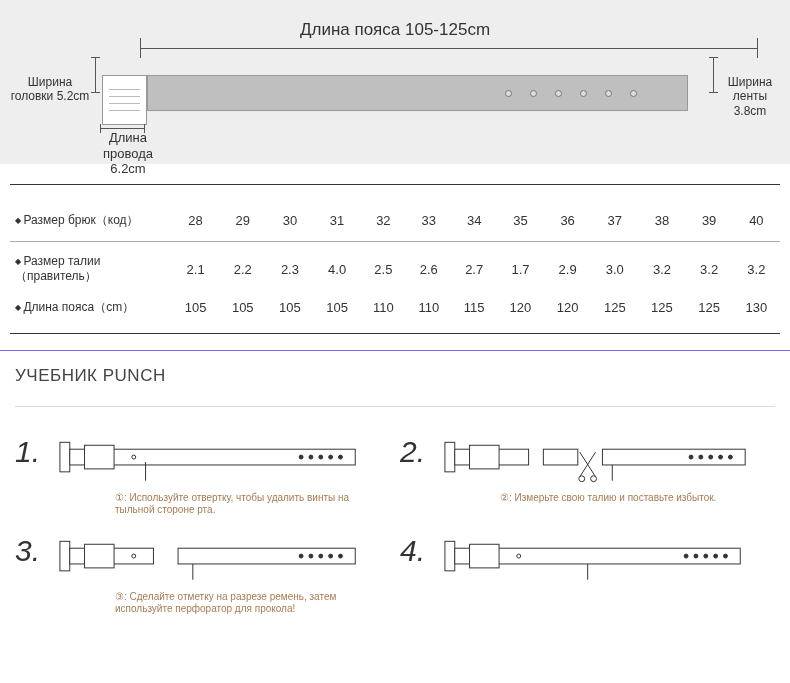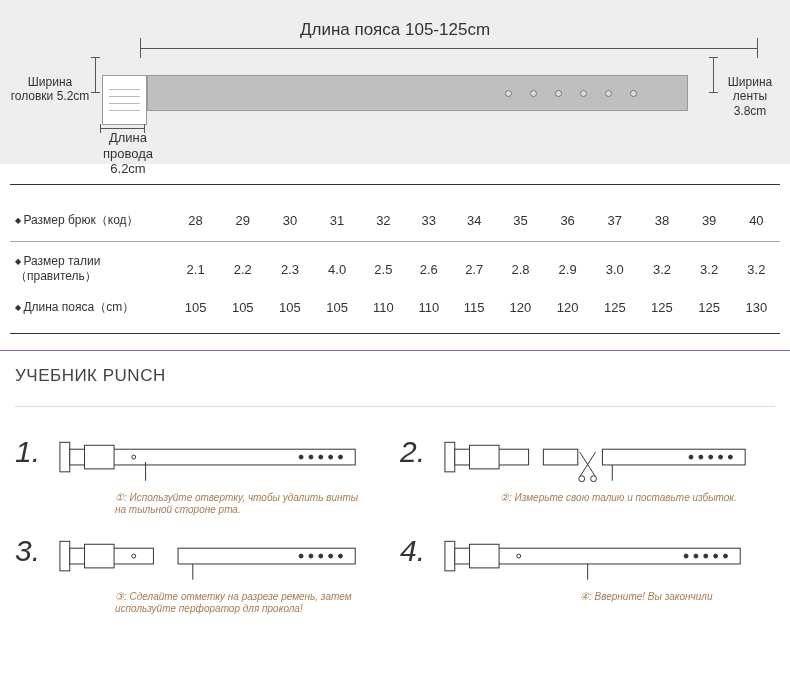--- a/index.html
+++ b/index.html
@@ -216,21 +216,20 @@
   .step-svg {
     width: 100%;
     height: 50px;
   }
   .step-caption {
     font-size: 10px;
     color: #a67c52;
     margin-top: 2px;
     line-height: 1.2;
     padding-left: 60px;
-    font-style: italic;
   }
   .step-caption-4 {
     padding-left: 140px;
   }
 </style>
 </head>
 <body>
 
 <div class="diagram-section">
   <div class="length-label">Длина пояса  105-125cm</div>
@@ -290,21 +289,21 @@
         </tr>
         <tr>
           <td class="bullet">Размер   талии（правитель）</td>
           <td>2.1</td>
           <td>2.2</td>
           <td>2.3</td>
           <td>4.0</td>
           <td>2.5</td>
           <td>2.6</td>
           <td>2.7</td>
-          <td>2.8</td>
+          <td>1.7</td>
           <td>2.9</td>
           <td>3.0</td>
           <td>3.2</td>
           <td>3.2</td>
           <td>3.2</td>
         </tr>
         <tr>
           <td class="bullet">Длина пояса（cm）</td>
           <td>105</td>
           <td>105</td>
@@ -385,16 +384,16 @@
             <rect x="5" y="5" width="10" height="30" fill="#fff" stroke="#333" stroke-width="1"></rect>
             <rect x="15" y="12" width="290" height="16" fill="#fff" stroke="#333" stroke-width="1"></rect>
             <rect x="30" y="8" width="30" height="24" fill="#fff" stroke="#333" stroke-width="1"></rect>
             <circle cx="80" cy="20" r="2" fill="none" stroke="#333"></circle>
             <circle cx="250" cy="20" r="2" fill="#333" stroke="#333"></circle>
             <circle cx="260" cy="20" r="2" fill="#333" stroke="#333"></circle>
             <circle cx="270" cy="20" r="2" fill="#333" stroke="#333"></circle>
             <circle cx="280" cy="20" r="2" fill="#333" stroke="#333"></circle>
             <circle cx="290" cy="20" r="2" fill="#333" stroke="#333"></circle>
             <line x1="150" y1="44" x2="150" y2="28" stroke="#333"></line>
-          </svg><div class="step-caption step-caption-4">④: Вверните! Вы закончили</div></div>
+          </svg></div>
       </div>
     </div>
 </div>
 
 </body></html>

